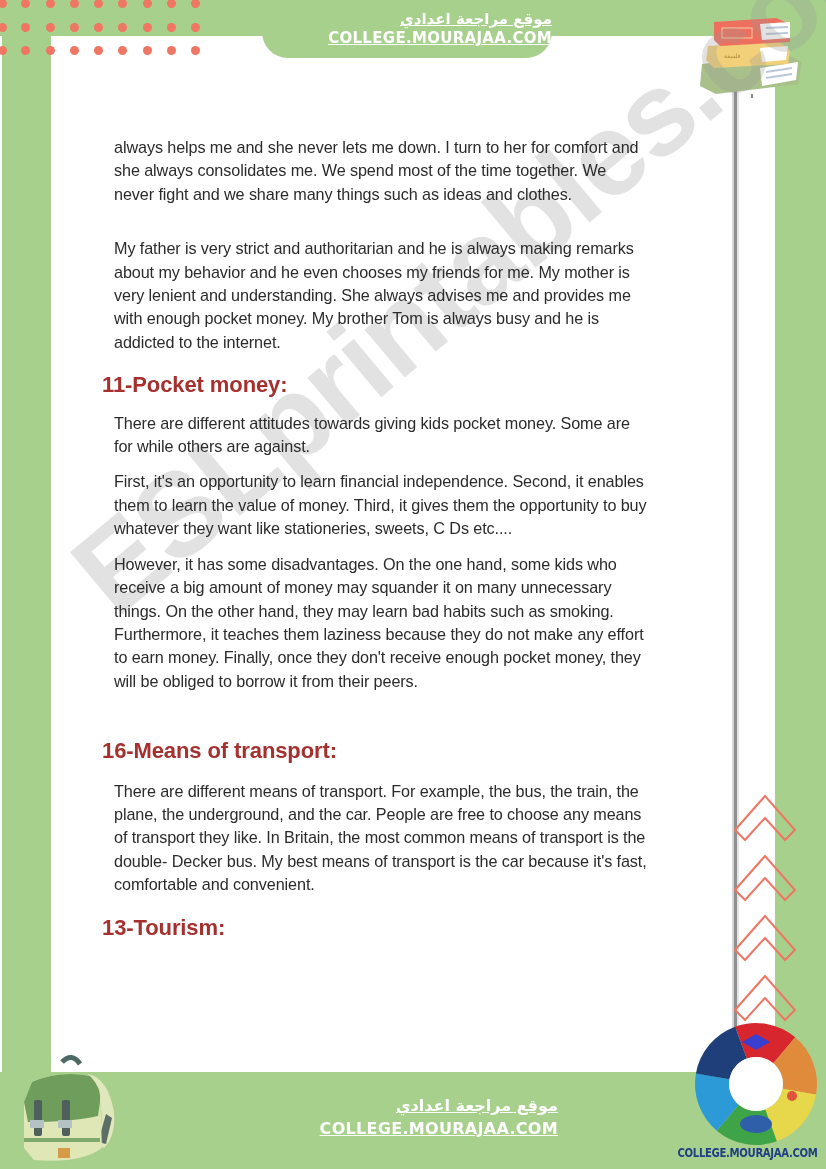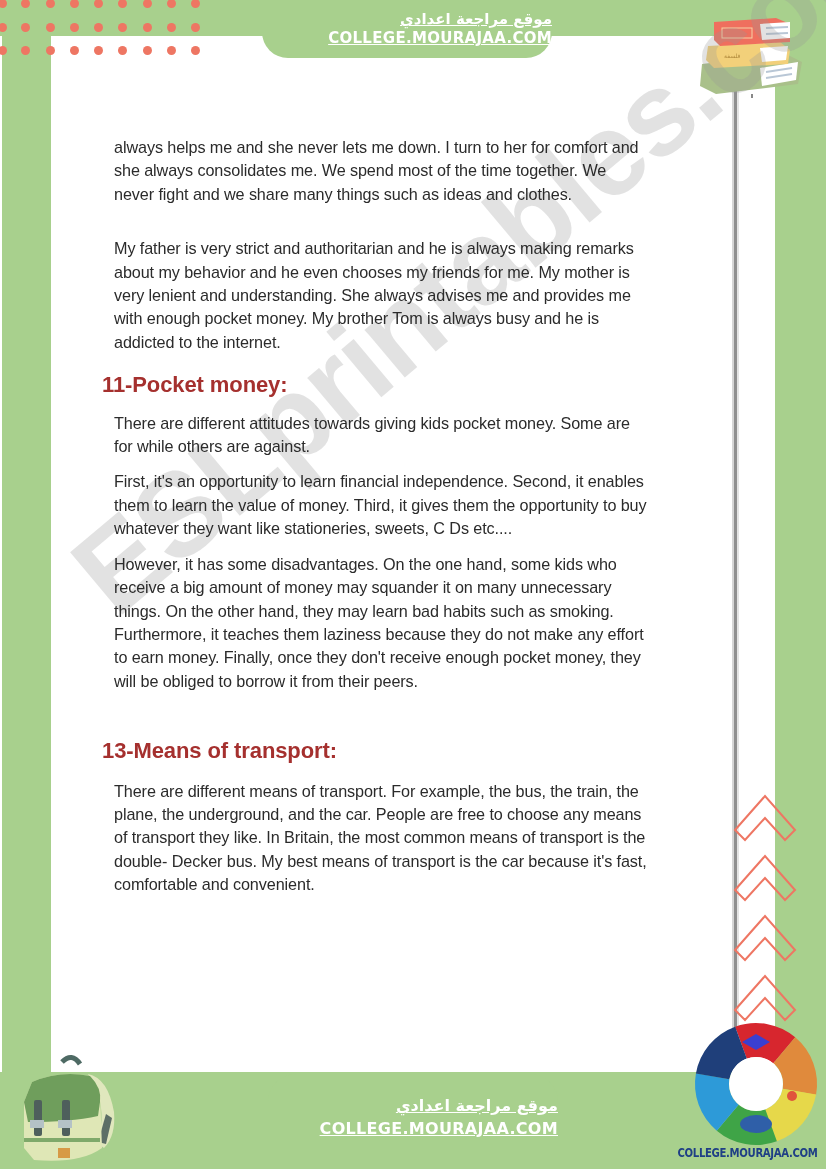--- a/index.html
+++ b/index.html
@@ -100,25 +100,26 @@
   <p>My father is very strict and authoritarian and he is always making remarks about my behavior and he even chooses my friends for me. My mother is very lenient and understanding. She always advises me and provides me with enough pocket money. My brother Tom is always busy and he is addicted to the internet.</p>
   <div class="gap"></div>
 
   <h3>11-Pocket money:</h3>
   <div class="gap" style="height:3px"></div>
   <p>There are different attitudes towards giving kids pocket money. Some are for while others are against.</p>
   <p>First, it's an opportunity to learn financial independence. Second, it enables them to learn the value of money. Third, it gives them the opportunity to buy whatever they want like stationeries, sweets, C Ds etc....</p>
   <p>However, it has some disadvantages. On the one hand, some kids who receive a big amount of money may squander it on many unnecessary things. On the other hand, they may learn bad habits such as smoking. Furthermore, it teaches them laziness because they do not make any effort to earn money. Finally, once they don't receive enough pocket money, they will be obliged to borrow it from their peers.</p>
   <div class="gap" style="height:34px"></div>
 
-  <h3>13-Means of transport:</h3>
+  <h3>16-Means of transport:</h3>
   <div class="gap" style="height:5px"></div>
   <p>There are different means of transport. For example, the bus, the train, the plane, the underground, and the car. People are free to choose any means of transport they like. In Britain, the most common means of transport is the double- Decker bus. My best means of transport is the car because it's fast, comfortable and convenient.</p>
   <div class="gap"></div>
 
+  <h3>13-Tourism:</h3>
 </div>
 
 <svg class="chevrons" viewBox="0 0 66 240" fill="none" stroke="#ee7663" stroke-width="2">
   <path d="M2 40 L32 6 L62 40 L52 50 L32 28 L12 50 Z"></path>
   <path d="M2 100 L32 66 L62 100 L52 110 L32 88 L12 110 Z"></path>
   <path d="M2 160 L32 126 L62 160 L52 170 L32 148 L12 170 Z"></path>
   <path d="M2 220 L32 186 L62 220 L52 230 L32 208 L12 230 Z"></path>
 </svg>
 
 <svg class="backpack" viewBox="0 0 110 115">

